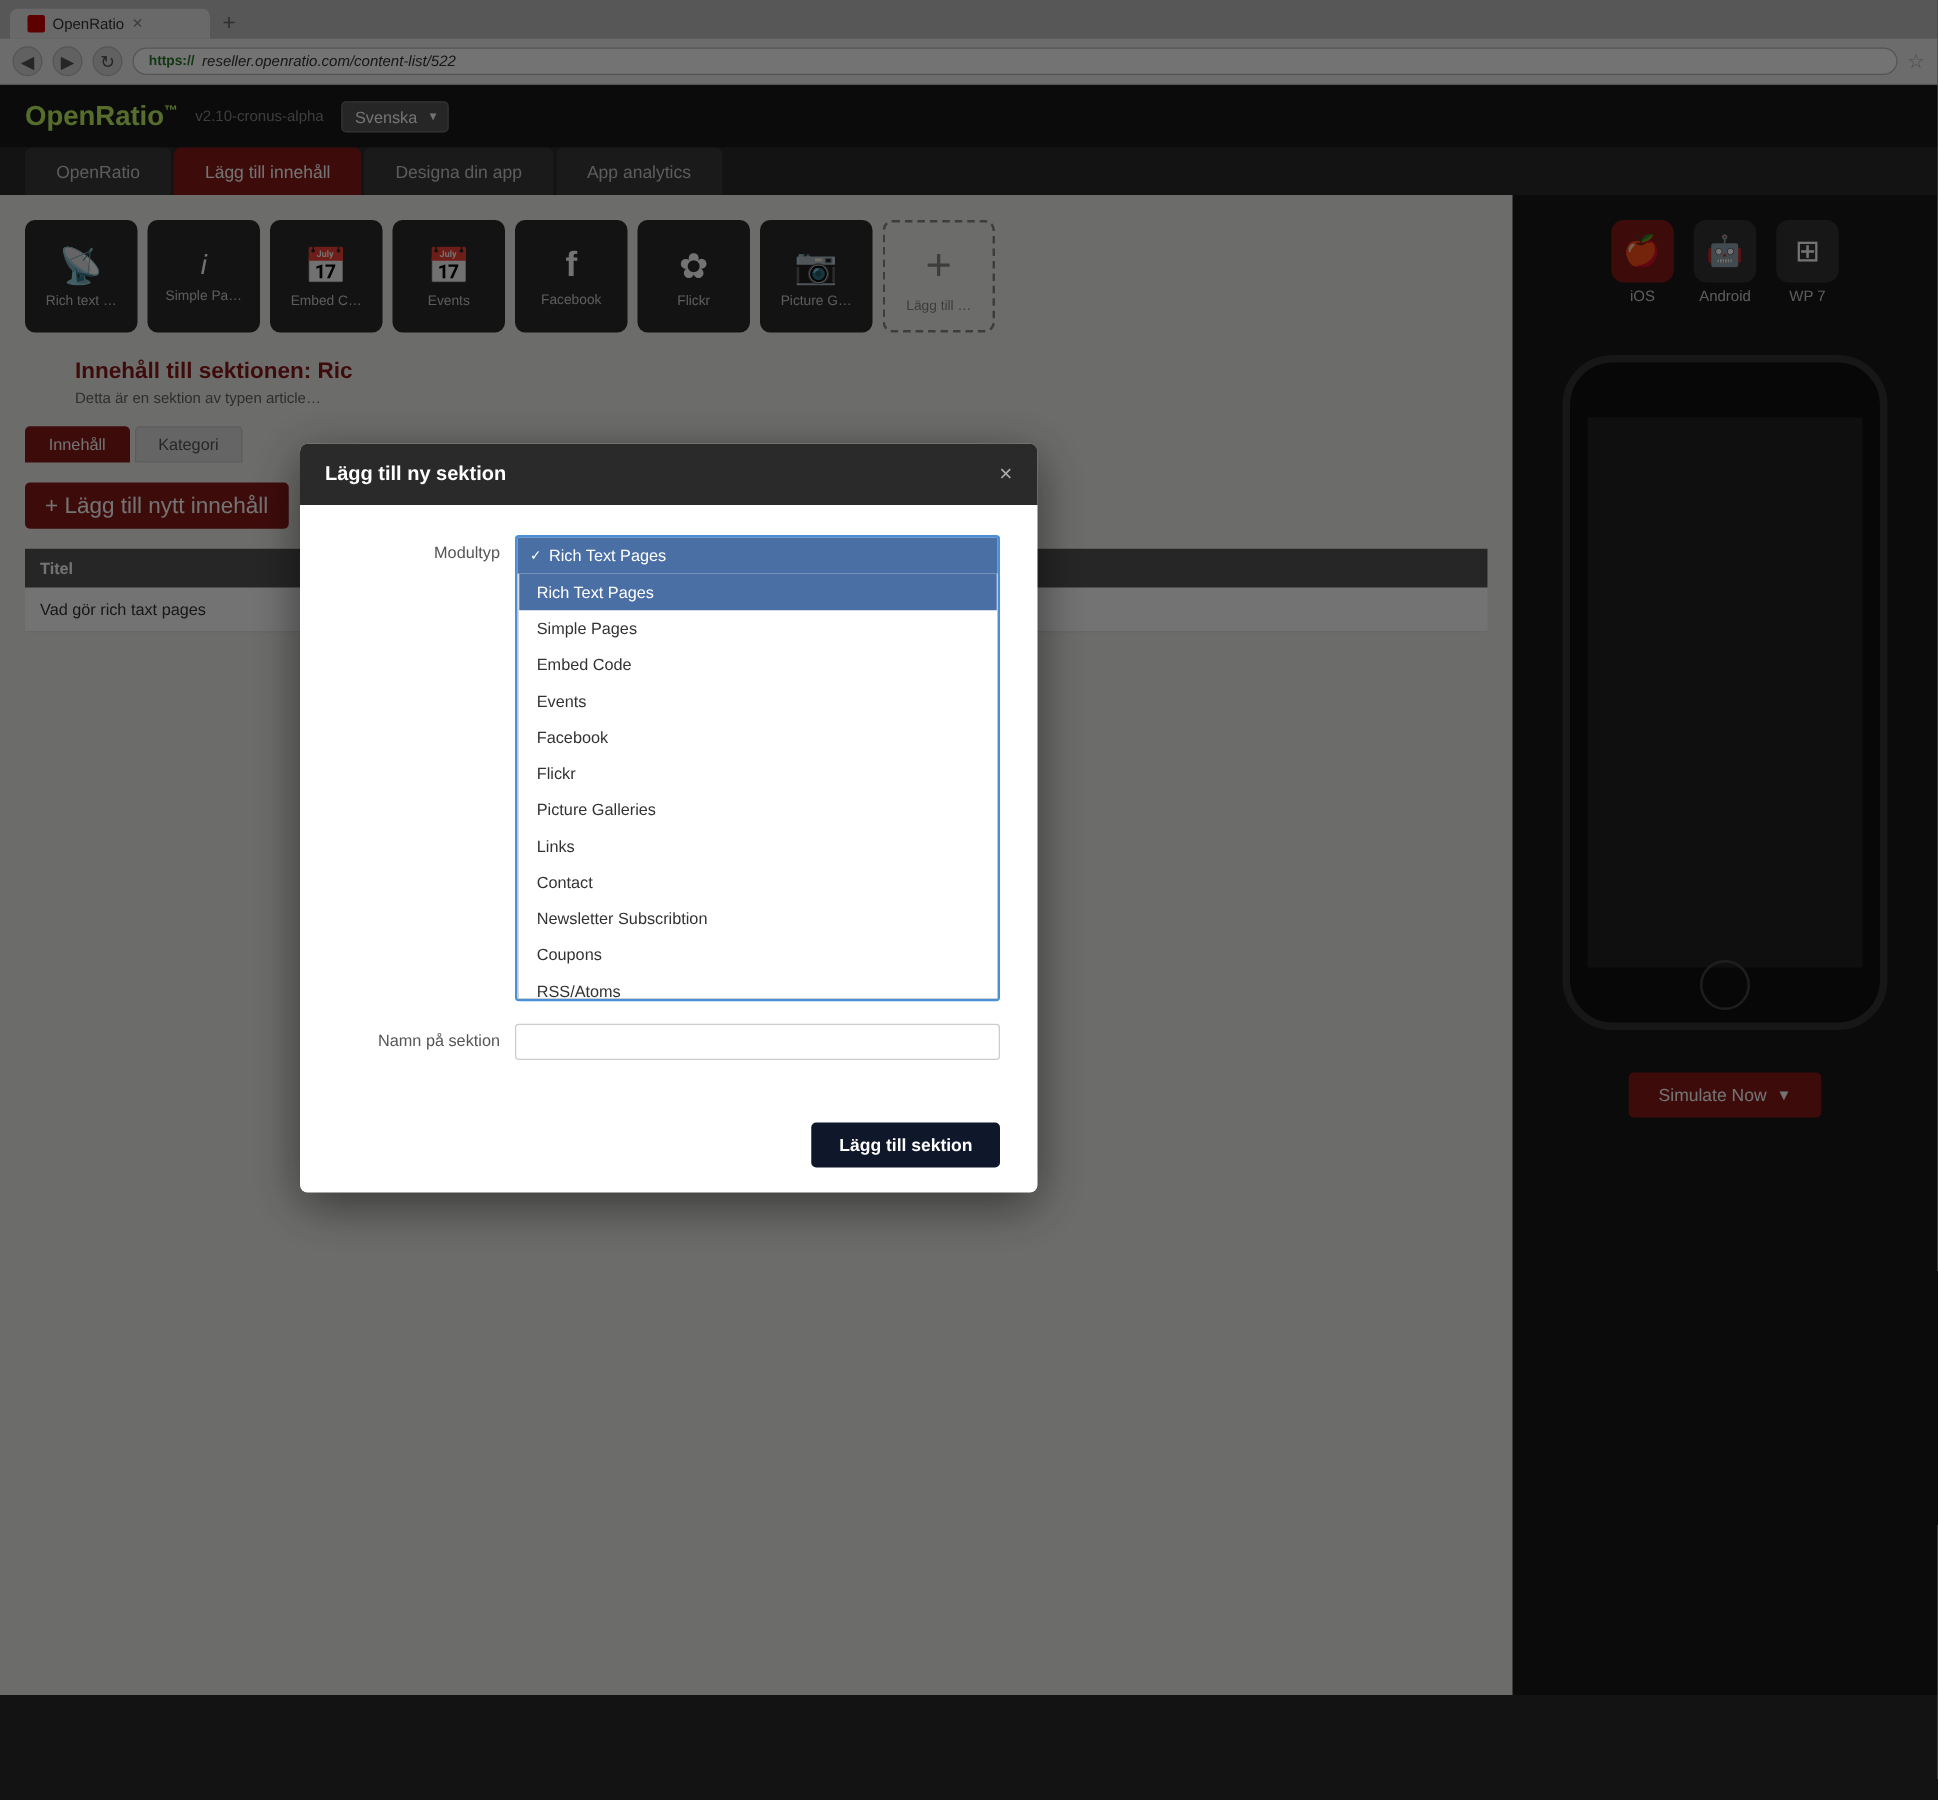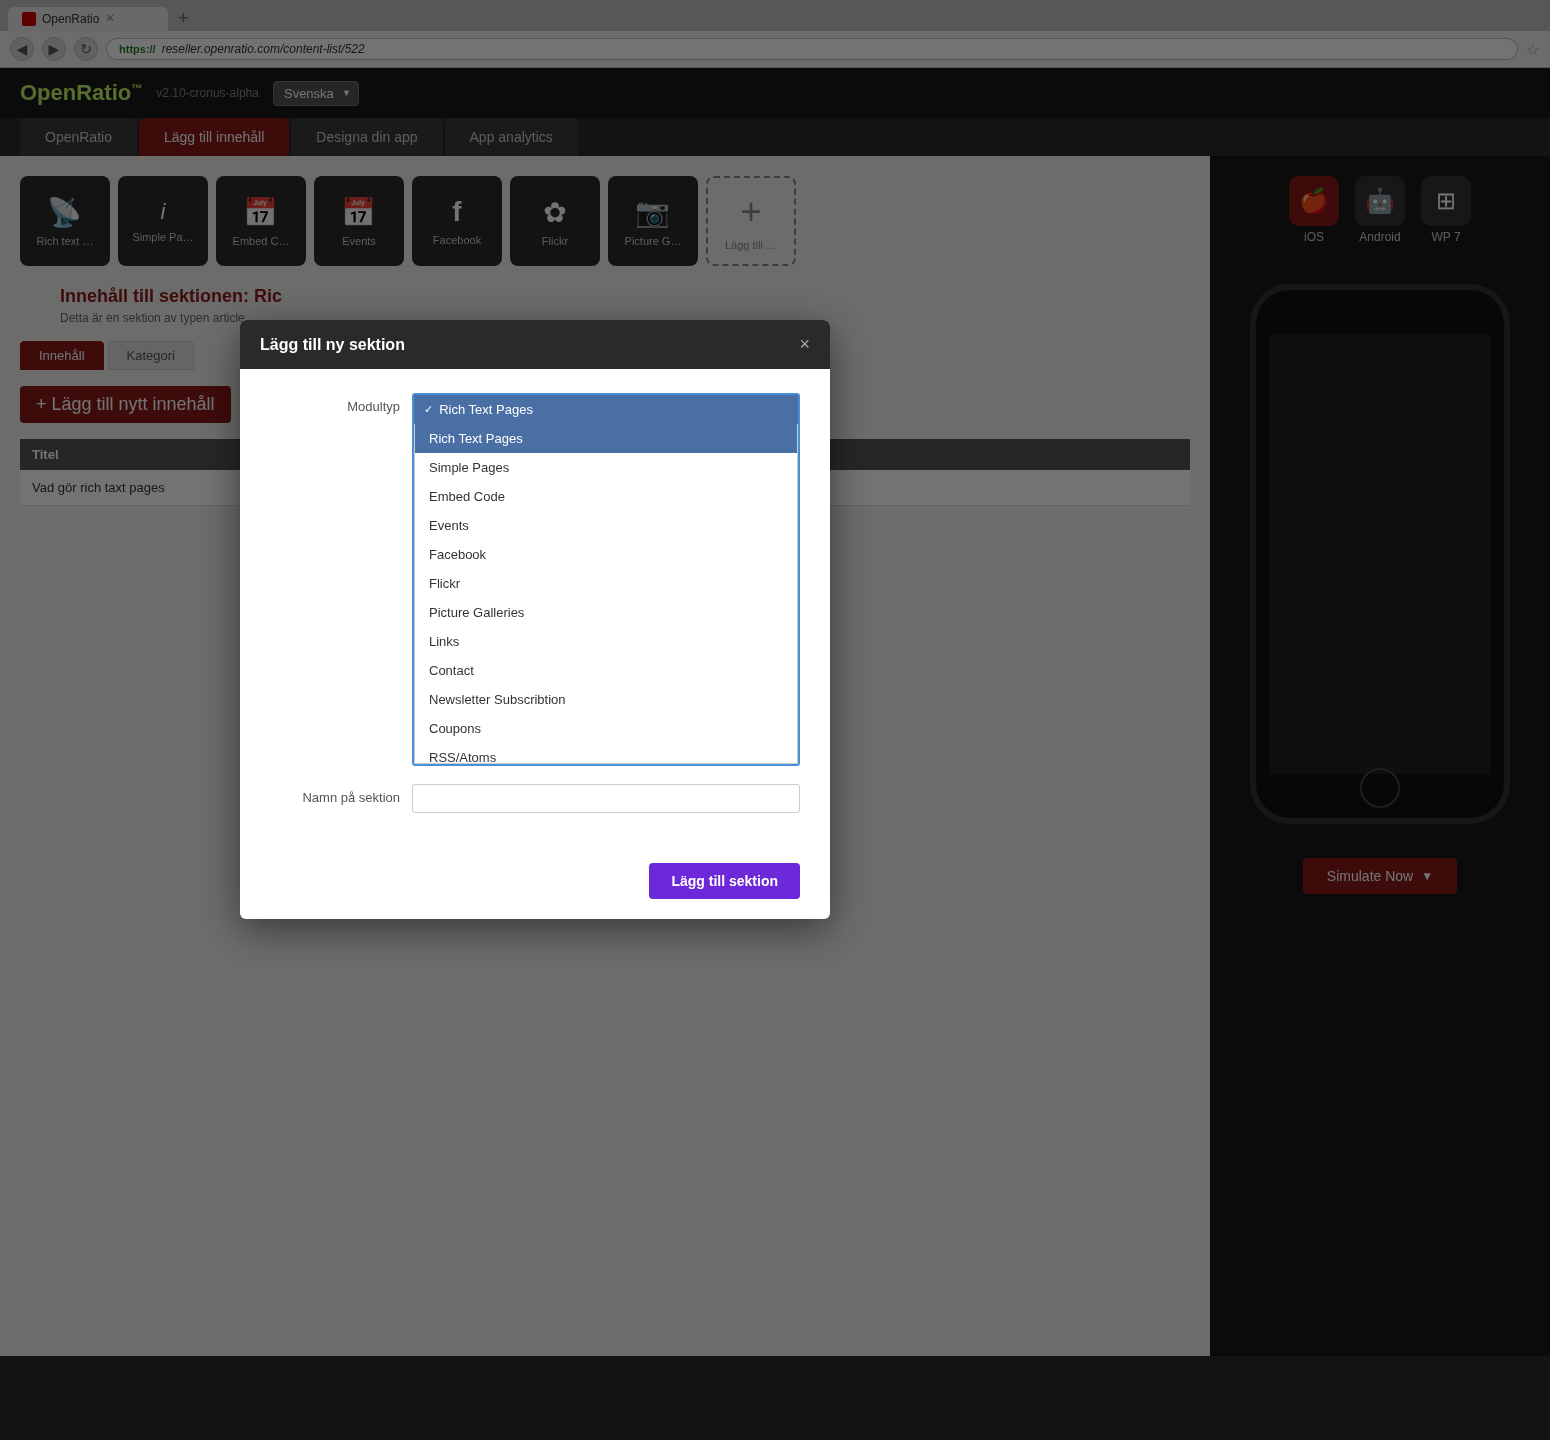--- a/index.html
+++ b/index.html
@@ -74,41 +74,41 @@
     .phone-mockup { background: #111; border-radius: 40px; width: 260px; height: 540px; border: 6px solid #333; display: flex; align-items: center; justify-content: center; margin: 20px 0; position: relative; }
     .phone-screen { background: #222; width: 220px; height: 440px; }
     .phone-home-btn { width: 40px; height: 40px; border-radius: 50%; border: 2px solid #444; position: absolute; bottom: 10px; left: 50%; transform: translateX(-50%); }
     .simulate-btn { background: #8b1a1a; color: white; border: none; padding: 10px 24px; border-radius: 4px; font-size: 14px; cursor: pointer; margin-top: 14px; display: flex; align-items: center; gap: 8px; }
     .simulate-btn .dropdown-arrow { font-size: 12px; }
 
     
     .overlay { position: fixed; top: 0; left: 0; width: 1550px; height: 1440px; background: rgba(0,0,0,0.55); z-index: 100; display: flex; align-items: flex-start; justify-content: flex-start; padding-top: 320px; padding-left: 240px; }
 
     
-    .modal { background: white; border-radius: 6px; width: 590px; padding: 0; box-shadow: 0 10px 40px rgba(0,0,0,0.5); position: relative; }
+    .modal { background: white; border-radius: 6px; width: 590px; padding: 0; box-shadow: 0 10px 40px rgba(0,0,0,0.5); position: relative; margin-top: 35px; }
     .modal-header { background: #2a2a2a; color: white; padding: 14px 20px; border-radius: 6px 6px 0 0; display: flex; justify-content: space-between; align-items: center; }
     .modal-title { font-size: 16px; font-weight: bold; }
     .modal-close { background: none; border: none; color: #aaa; font-size: 18px; cursor: pointer; }
     .modal-body { padding: 24px 30px 20px 30px; }
     .form-row { display: flex; align-items: flex-start; margin-bottom: 18px; gap: 12px; }
     .form-label { width: 130px; text-align: right; font-size: 13px; color: #555; padding-top: 6px; flex-shrink: 0; }
     .form-control { flex: 1; }
     .form-control input { width: 100%; padding: 6px 10px; border: 1px solid #ccc; border-radius: 3px; font-size: 13px; }
 
     
     .dropdown-wrapper { position: relative; flex: 1; }
     .dropdown-display { border: 2px solid #4a90d9; border-radius: 3px; background: white; width: 100%; }
     .dropdown-selected { padding: 7px 10px; background: #4a6fa5; color: white; font-size: 13px; display: flex; align-items: center; gap: 6px; }
     .dropdown-selected .check { color: white; font-size: 11px; }
     .dropdown-list { border: 1px solid #ccc; border-top: none; background: white; max-height: 340px; overflow-y: auto; }
     .dropdown-item { padding: 7px 14px; font-size: 13px; color: #333; cursor: pointer; }
     .dropdown-item.selected { background: #4a6fa5; color: white; }
 
     .modal-footer { padding: 12px 30px 20px 30px; display: flex; justify-content: flex-end; gap: 10px; }
-    .btn-primary { background: #6d28d9; color: white; border: none; padding: 10px 22px; border-radius: 4px; font-size: 14px; cursor: pointer; font-weight: bold; }
+    .btn-primary { background: #0f172a; color: white; border: none; padding: 10px 22px; border-radius: 4px; font-size: 14px; cursor: pointer; font-weight: bold; }
   </style>
 </head>
 <body>
 
 <div class="browser-chrome">
   <div class="browser-tab-bar">
     <div class="browser-tab">
       <span class="favicon"></span>
       <span>OpenRatio</span>
       <span class="tab-close">✕</span>

